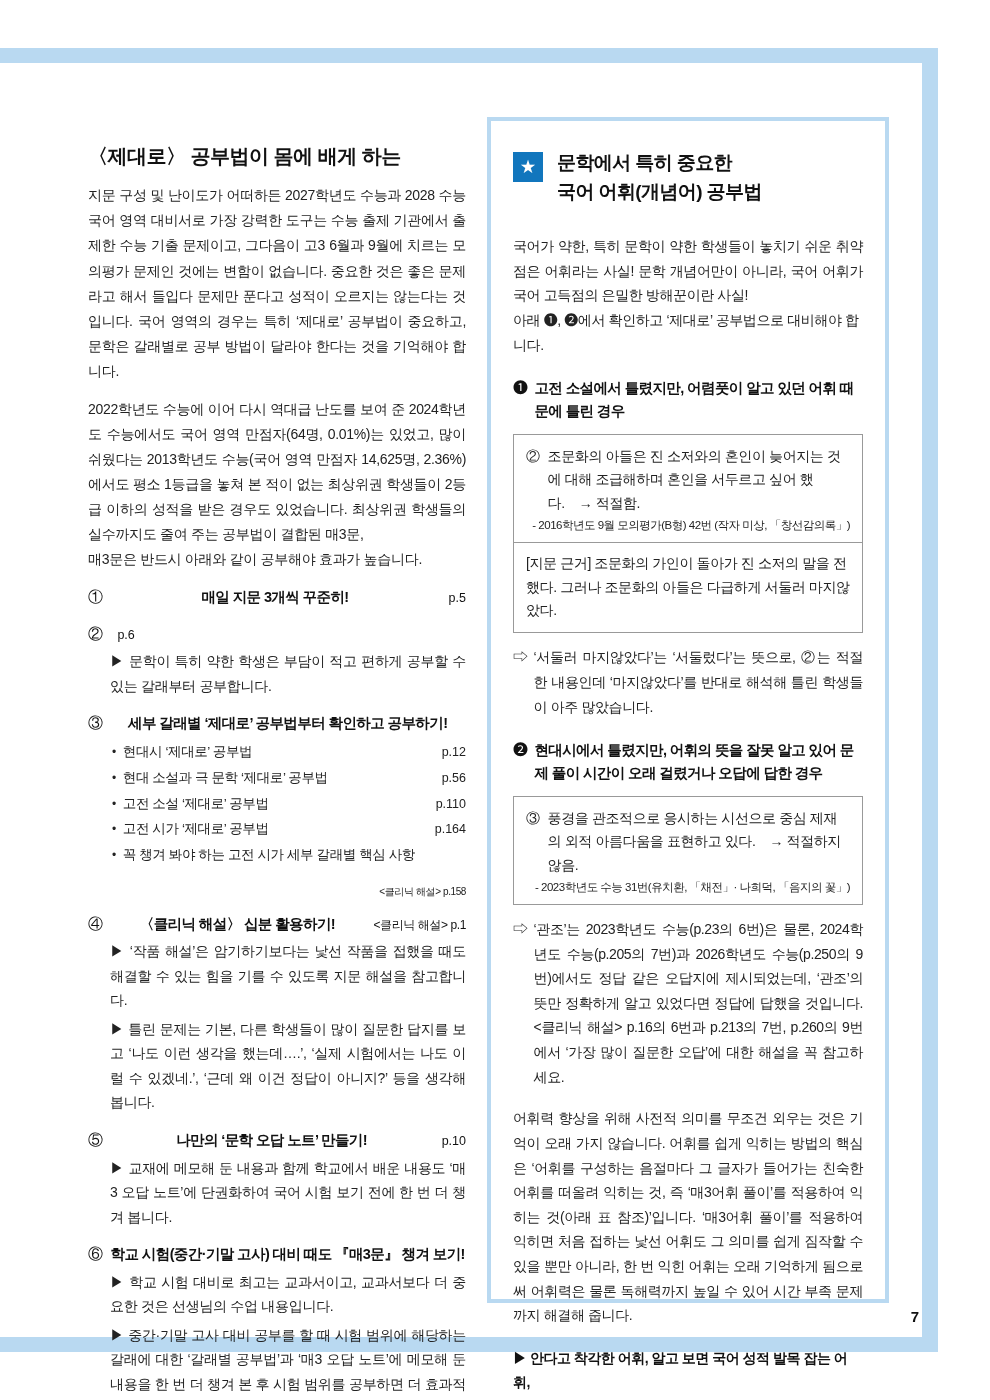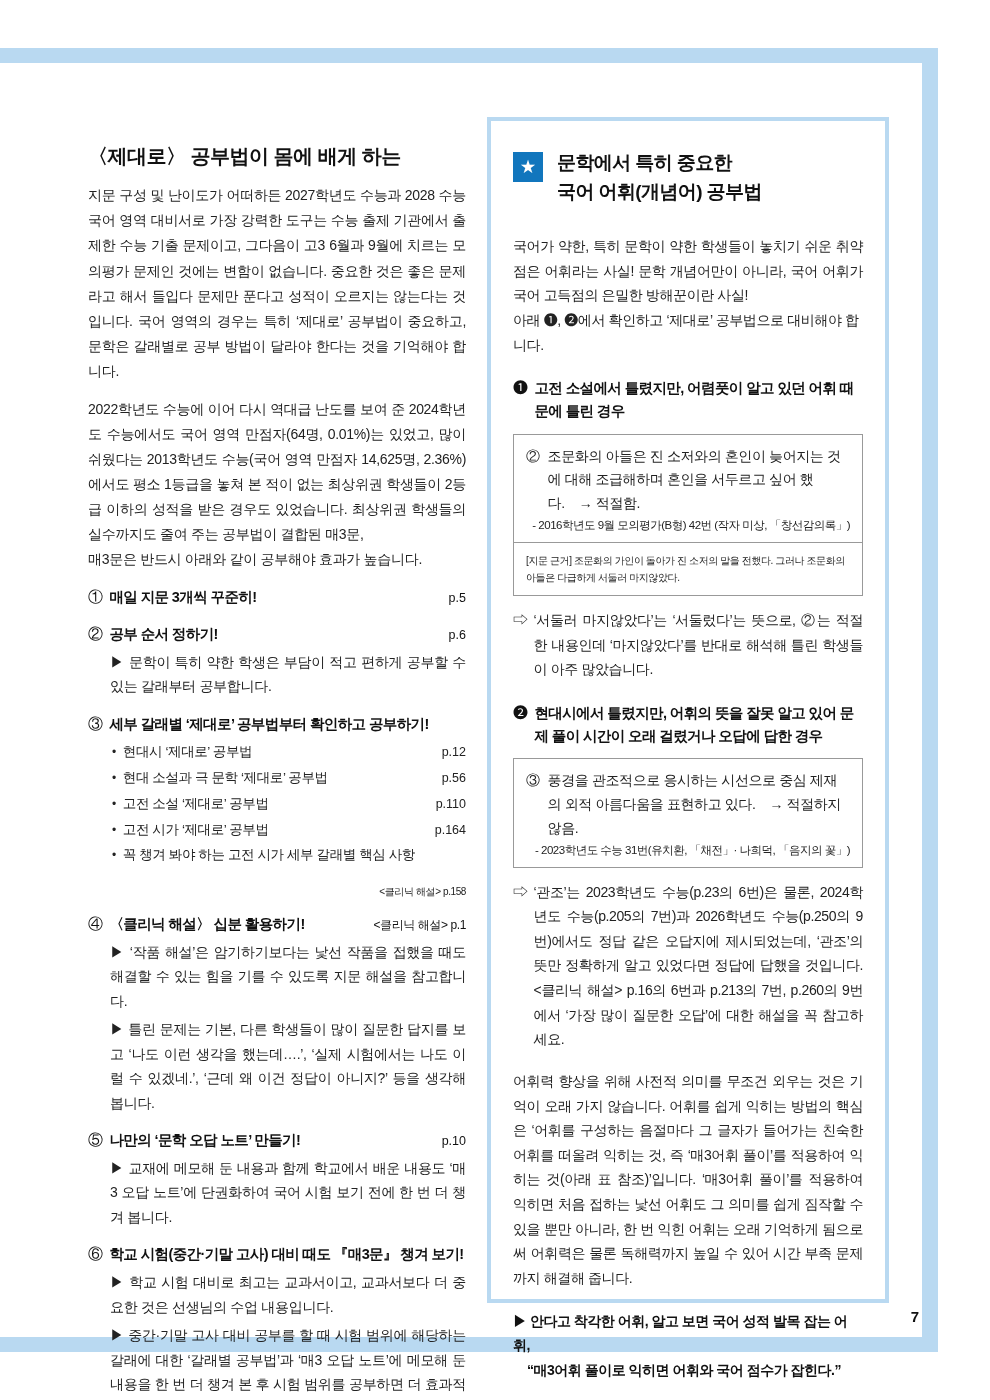--- a/index.html
+++ b/index.html
@@ -18,21 +18,21 @@
 
   
   .left-col { position:absolute; left:88px; top:142px; width:378px; }
   .l-title { font-size:20px; line-height:1.42; font-weight:bold; color:#111; letter-spacing:-0.5px; }
   .l-intro { margin-top:13px; font-size:14px; line-height:1.79; letter-spacing:-0.3px; color:#222; text-align:justify; }
   .items { margin-top:8px; }
   .item { margin-top:14px; }
   .item-head { display:flex; align-items:baseline; font-weight:bold; color:#111;
                font-size:14.5px; letter-spacing:-0.6px; line-height:1.5; }
   .inum { margin-right:7px; font-weight:normal; font-size:15px; flex:0 0 auto; }
-  .ititle { flex:1 1 auto; }
+  .ititle { flex:1 1 auto;text-align:center; }
   .ipage { flex:0 0 auto; font-weight:normal; font-size:12.5px; letter-spacing:0; margin-left:8px; }
   .ref-small { flex:0 0 auto; font-weight:normal; font-size:12px; letter-spacing:-0.4px; margin-left:8px; }
   .inote { margin:4px 0 0 22px; font-size:14px; line-height:1.75; letter-spacing:-0.3px; text-align:justify; }
   .bullets { margin:4px 0 0 24px; }
   .bullet { display:flex; align-items:baseline; font-size:13.5px; line-height:1.9; letter-spacing:-0.4px; }
   .bdot { margin-right:7px; font-size:12px; flex:0 0 auto; }
   .btext { flex:1 1 auto; }
   .tailref { text-align:right; font-size:10px; letter-spacing:-0.4px; margin-top:17px; }
 
   
@@ -51,21 +51,21 @@
               line-height:1.6; color:#111; letter-spacing:-0.6px; }
   .smark { margin-right:7px; flex:0 0 auto; font-weight:normal; font-size:15px; }
   .stext { flex:1 1 auto; }
 
   .quote { border:1px solid #999; margin-top:10px; }
   .qmain { display:flex; align-items:baseline; padding:10px 12px 0 12px;
            font-size:14px; line-height:1.7; letter-spacing:-0.4px; }
   .qnum { margin-right:8px; flex:0 0 auto; }
   .qresult { margin-left:14px; }
   .qsource { text-align:right; font-size:11.5px; letter-spacing:-0.5px; padding:2px 12px 9px 12px; color:#222; }
-  .qevid { border-top:1px solid #999; padding:9px 12px; font-size:10px; line-height:1.7; letter-spacing:-0.4px; }
+  .qevid { border-top:1px solid #999; padding:9px 12px; font-size:14px; line-height:1.7; letter-spacing:-0.4px; }
 
   .comment { display:flex; align-items:baseline; margin-top:11px;
              font-size:14px; line-height:1.76; letter-spacing:-0.4px; text-align:justify; }
   .cmark { margin-right:6px; flex:0 0 auto; font-size:15px; }
   .ctext { flex:1 1 auto; }
 
   .closing { margin-top:17px; font-size:14px; line-height:1.76; letter-spacing:-0.4px; text-align:justify; }
   .pointer { margin-top:18px; font-weight:bold; font-size:14px; line-height:1.75;
              color:#111; letter-spacing:-0.5px; }
   .pointer2 { margin-left:14px; }
@@ -94,21 +94,20 @@
         <div class="item-head">
           <span class="inum">①</span>
           <span class="ititle">매일 지문 3개씩 꾸준히!</span>
           <span class="ipage">p.5</span>
         </div>
       </div>
 
       <div class="item">
         <div class="item-head">
           <span class="inum">②</span>
-          <span class="ititle">공부 순서 정하기!</span>
           <span class="ipage">p.6</span>
         </div>
         <div class="inote">▶ 문학이 특히 약한 학생은 부담이 적고 편하게 공부할 수 있는 갈래부터 공부합니다.</div>
       </div>
 
       <div class="item">
         <div class="item-head">
           <span class="inum">③</span>
           <span class="ititle">세부 갈래별 ‘제대로’ 공부법부터 확인하고 공부하기!</span>
         </div>

